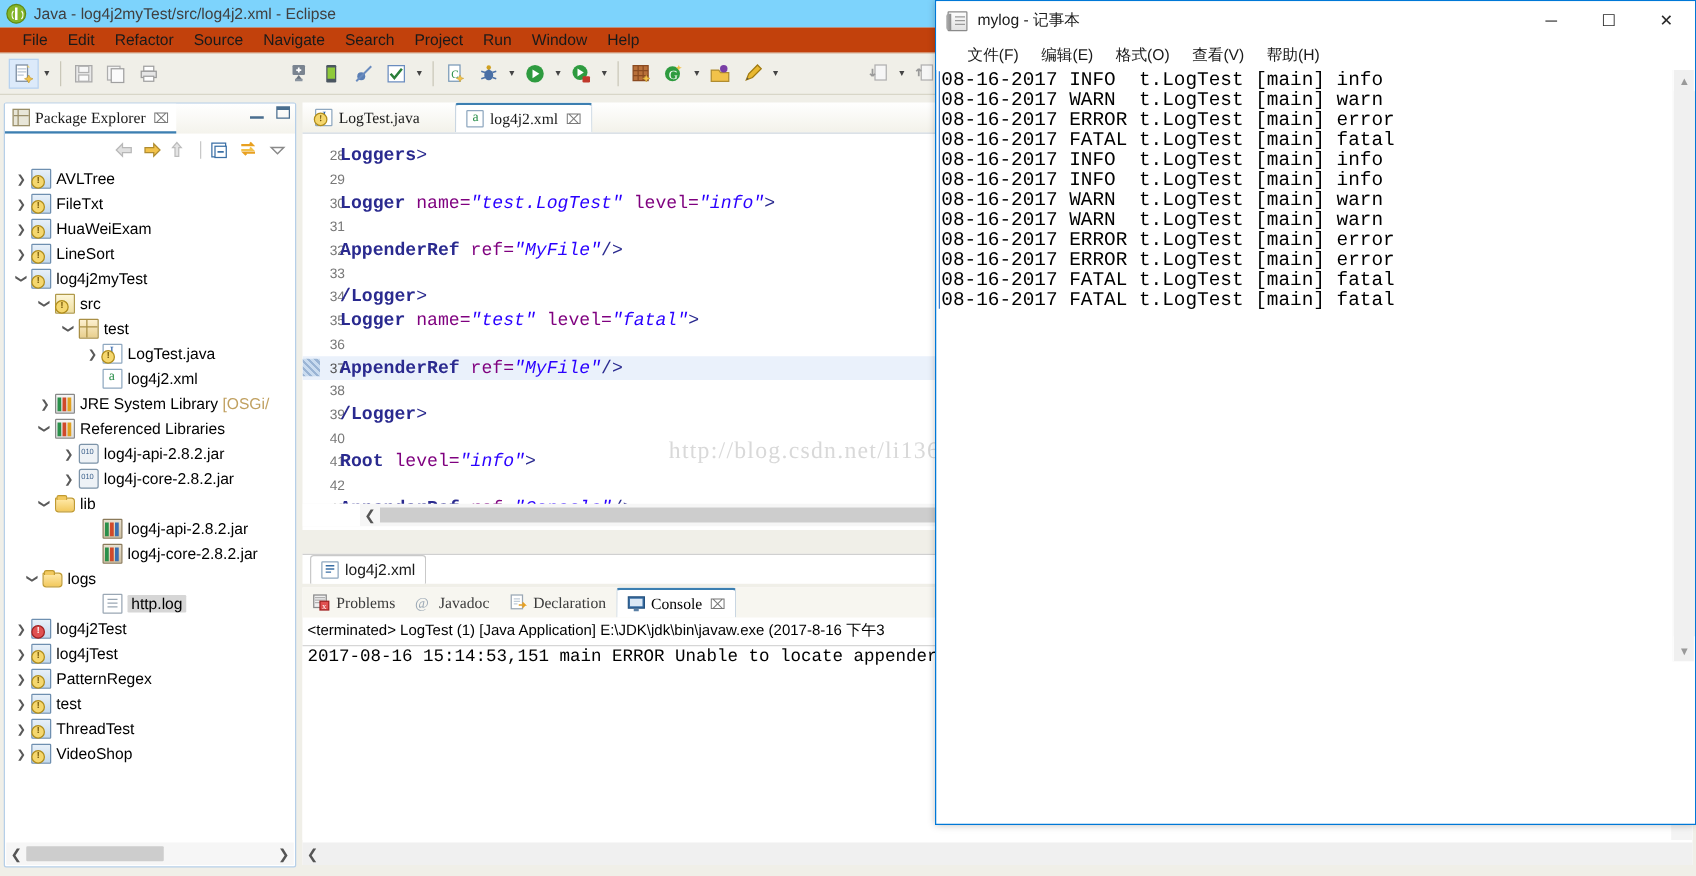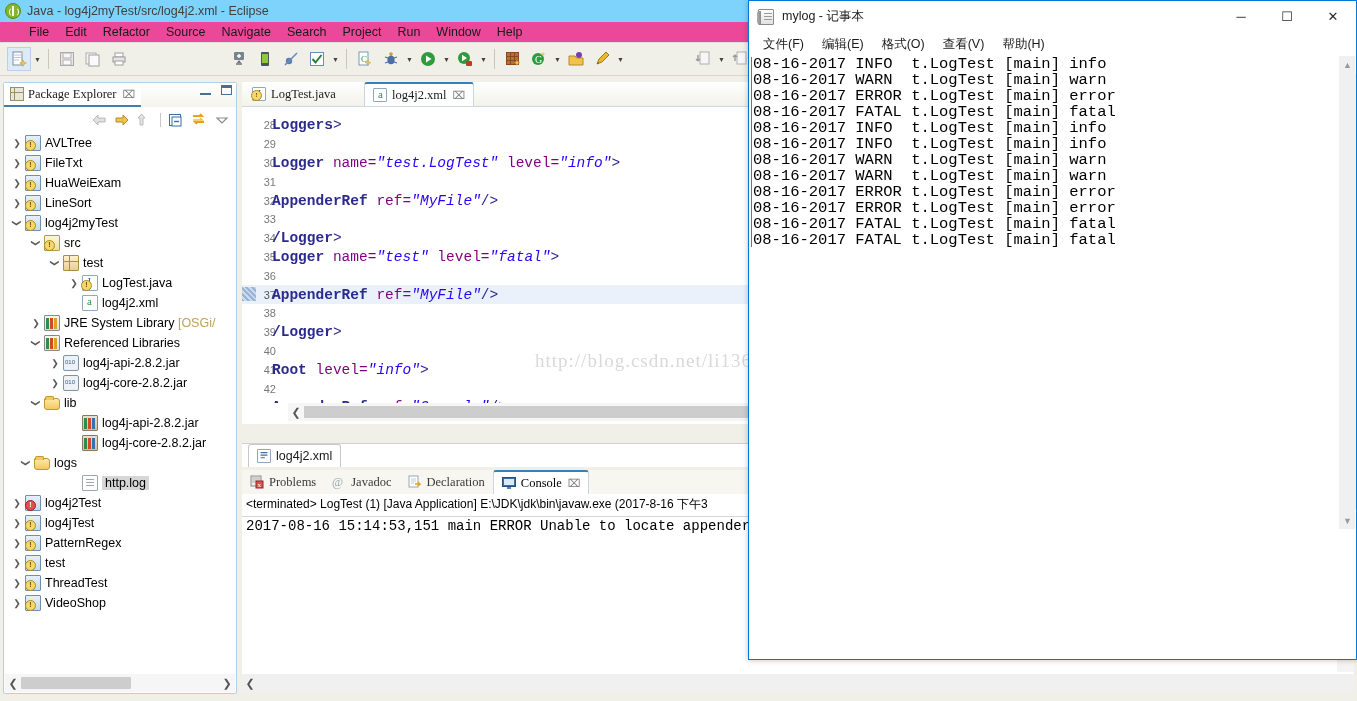--- a/index.html
+++ b/index.html
@@ -45,23 +45,23 @@
     border-bottom-color: transparent;
   }
   #ecl-title-text {
     font-size: 12.5px; color: #404040;
     white-space: nowrap;
   }
 
   
   #ecl-menubar {
     position: absolute; left: 0; top: 22px; width: 1259px; height: 21px;
-    background: #ec4899;
+    background: #c2410c;
     display: flex; align-items: center;
-    padding-left: 21px;
+    padding-left: 10px;
     border-bottom: 1px solid #e3e1d6;
   }
   .menu-item {
     font-size: 12.5px; color: #1a1a1a;
     padding: 0 8px; line-height: 21px;
     white-space: nowrap;
   }
 
   
   #ecl-toolbar {
@@ -447,21 +447,21 @@
   #np-title-text { font-size: 12.5px; color: #1a1a1a; }
   #np-winbtns {
     position: absolute; right: 0; top: 0; display: flex;
   }
   .np-wb {
     width: 46px; height: 30px; display:flex; align-items:center;
     justify-content:center; color:#2a2a2a; font-size: 13px;
   }
   #np-menubar {
     position: absolute; left:0; top:31px; width: 607px; height: 24px;
-    background:#ffffff; display:flex; align-items:center; padding-left: 5px;
+    background:#ffffff; display:flex; align-items:center; padding-left: 16px;
   }
   .np-menu {
     font-size: 12.5px; color:#1a1a1a; padding: 0 9px; line-height:24px;
     white-space:nowrap;
   }
   #np-text {
     position: absolute; left: 1px; top: 55px;
     width: 588px; height: 456px;
     background: #ffffff;
     overflow: hidden;

